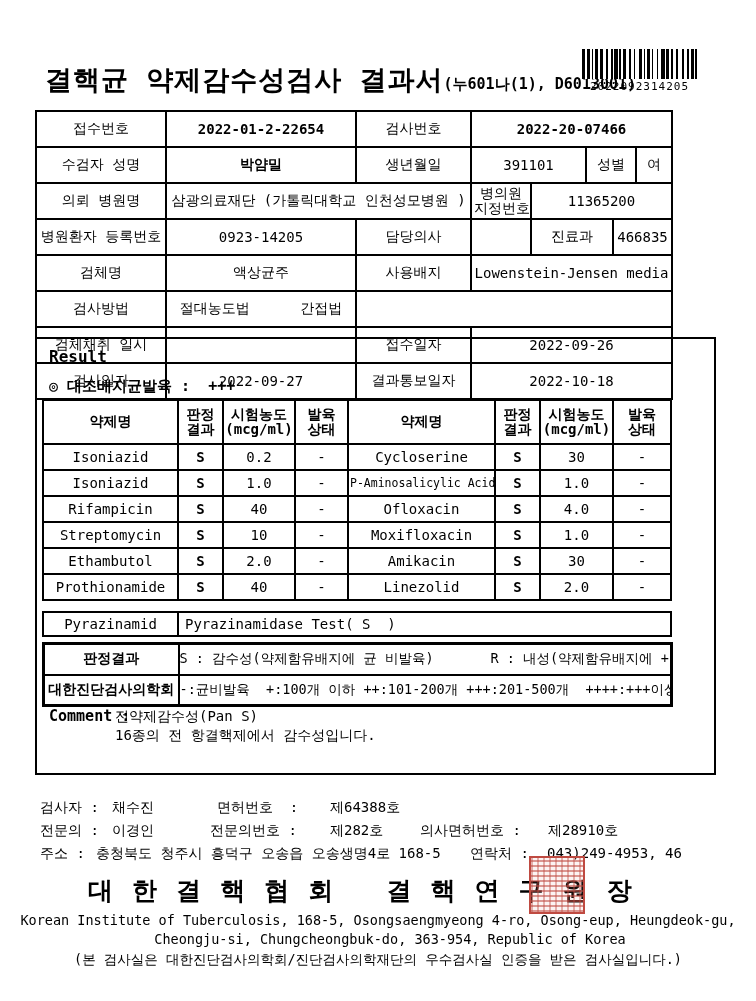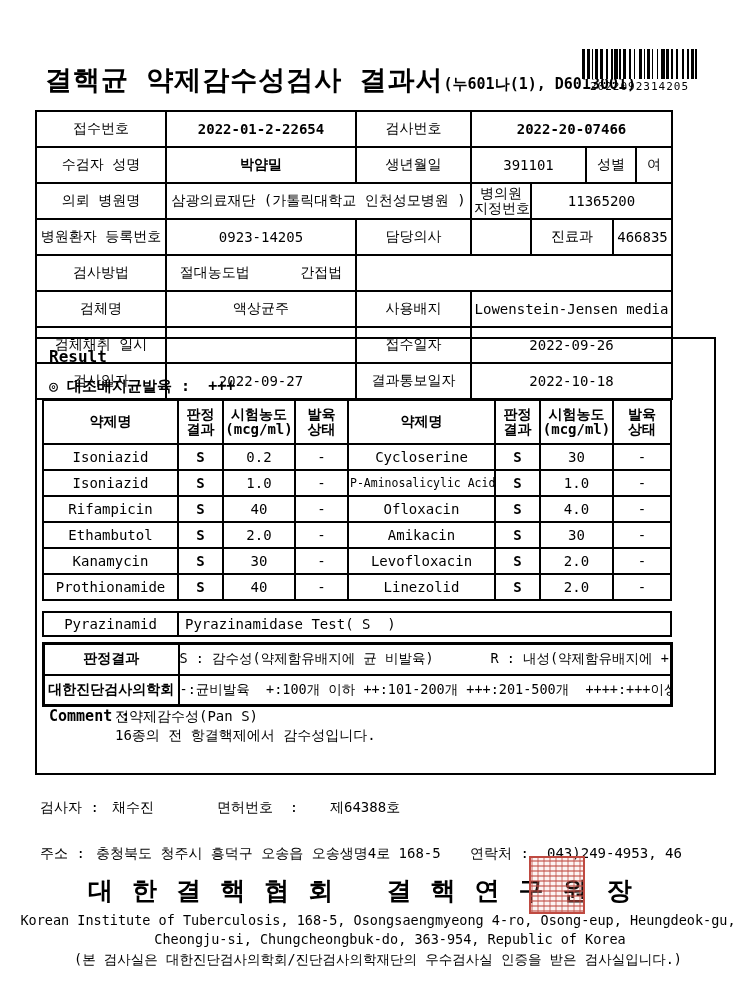--- a/index.html
+++ b/index.html
@@ -164,29 +164,29 @@
     </tr>
     <tr>
       <td class="small-cell">병원환자 등록번호</td>
       <td>0923-14205</td>
       <td>담당의사</td>
       <td></td>
       <td colspan="2">진료과</td>
       <td colspan="2">466835</td>
     </tr>
     <tr>
-      <td>검사방법</td>
-      <td>절대농도법      간접법</td>
-      <td colspan="6"></td>
-    </tr>
-    <tr>
       <td>검체명</td>
       <td>액상균주</td>
       <td>사용배지</td>
       <td colspan="5">Lowenstein-Jensen media</td>
+    </tr>
+    <tr>
+      <td>검사방법</td>
+      <td>절대농도법      간접법</td>
+      <td colspan="6"></td>
     </tr>
     <tr>
       <td>검체채취 일시</td>
       <td></td>
       <td>접수일자</td>
       <td colspan="5">2022-09-26</td>
     </tr>
     <tr>
       <td>검사일자</td>
       <td>2022-09-27</td>
@@ -270,37 +270,37 @@
             <td>Rifampicin</td>
             <td class="scell">S</td>
             <td>40</td>
             <td>-</td>
             <td>Ofloxacin</td>
             <td class="scell">S</td>
             <td>4.0</td>
             <td>-</td>
           </tr>
           <tr>
+            <td>Streptomycin</td>
+            <td class="scell">S</td>
+            <td>10</td>
+            <td>-</td>
+            <td>Moxifloxacin</td>
+            <td class="scell">S</td>
+            <td>1.0</td>
+            <td>-</td>
+          </tr>
+          <tr>
             <td>Ethambutol</td>
             <td class="scell">S</td>
             <td>2.0</td>
             <td>-</td>
             <td>Amikacin</td>
             <td class="scell">S</td>
             <td>30</td>
-            <td>-</td>
-          </tr>
-          <tr>
-            <td>Kanamycin</td>
-            <td class="scell">S</td>
-            <td>30</td>
-            <td>-</td>
-            <td>Levofloxacin</td>
-            <td class="scell">S</td>
-            <td>2.0</td>
             <td>-</td>
           </tr>
           <tr>
             <td>Prothionamide</td>
             <td class="scell">S</td>
             <td>40</td>
             <td>-</td>
             <td>Linezolid</td>
             <td class="scell">S</td>
             <td>2.0</td>
@@ -342,20 +342,28 @@
     <div class="comment-label">Comment :</div>
     <div class="comment-text"><span>전약제감수성(Pan S)</span><br><span>16종의 전 항결핵제에서 감수성입니다.</span></div>
   </div>
 
   <div class="f-line" style="top:799px;">
     <span style="left:40px;">검사자 :</span>
     <span style="left:112px;">채수진</span>
     <span style="left:217px;">면허번호  :</span>
     <span style="left:330px;">제64388호</span>
   </div>
+  <div class="f-line" style="top:822px;">
+    <span style="left:40px;">전문의 :</span>
+    <span style="left:112px;">이경인</span>
+    <span style="left:210px;">전문의번호 :</span>
+    <span style="left:330px;">제282호</span>
+    <span style="left:420px;">의사면허번호 :</span>
+    <span style="left:548px;">제28910호</span>
+  </div>
   <div class="f-line" style="top:845px;">
     <span style="left:40px;">주소 :</span>
     <span style="left:96px;">충청북도 청주시 흥덕구 오송읍 오송생명4로 168-5</span>
     <span style="left:470px;">연락처 :</span>
     <span style="left:547px;">043)249-4953, 46</span>
   </div>
 
   <div class="org-line">대 한 결 핵 협 회   결 핵 연 구 원 장</div>
   <div class="seal"></div>
 

